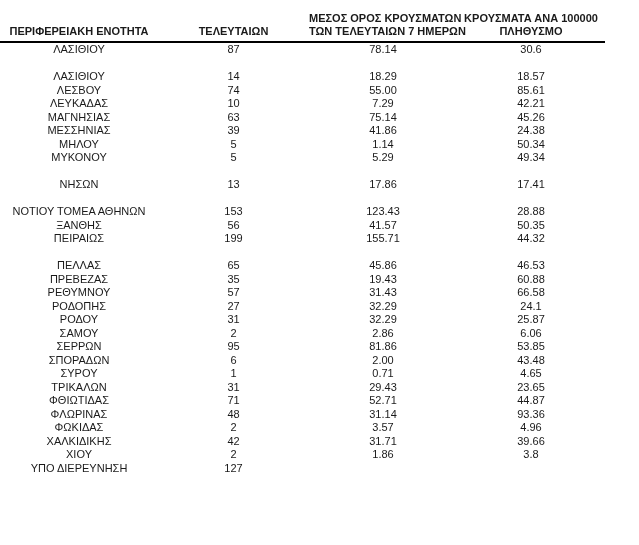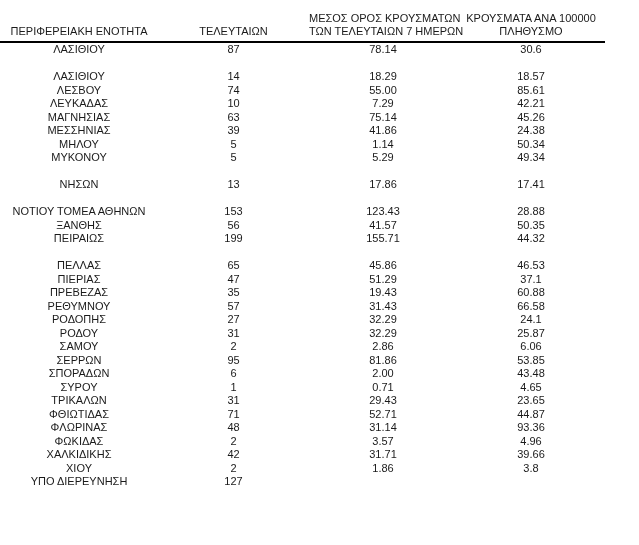--- a/index.html
+++ b/index.html
@@ -20,21 +20,21 @@
   table.region-table {
     border-collapse: collapse;
     table-layout: fixed;
     width: 605px;
   }
   col.c1 { width: 158px; }
   col.c2 { width: 151px; }
   col.c3 { width: 148px; }
   col.c4 { width: 148px; }
   thead th {
-    font-weight: normal;
+    font-weight: bold;
     font-size: 11px;
     line-height: 13px;
     text-align: center;
     vertical-align: bottom;
     padding: 0 0 3px 0;
     border-bottom: 2px solid #000000;
     white-space: nowrap;
   }
   thead th .hl {
     display: block;
@@ -168,26 +168,20 @@
         <tr class="blank">
           <td colspan="4"></td>
         </tr>
         <tr>
           <td>ΠΕΛΛΑΣ</td>
           <td>65</td>
           <td>45.86</td>
           <td>46.53</td>
         </tr>
         <tr>
-          <td>ΠΙΕΡΙΑΣ</td>
-          <td>47</td>
-          <td>51.29</td>
-          <td>37.1</td>
-        </tr>
-        <tr>
           <td>ΠΡΕΒΕΖΑΣ</td>
           <td>35</td>
           <td>19.43</td>
           <td>60.88</td>
         </tr>
         <tr>
           <td>ΡΕΘΥΜΝΟΥ</td>
           <td>57</td>
           <td>31.43</td>
           <td>66.58</td>

